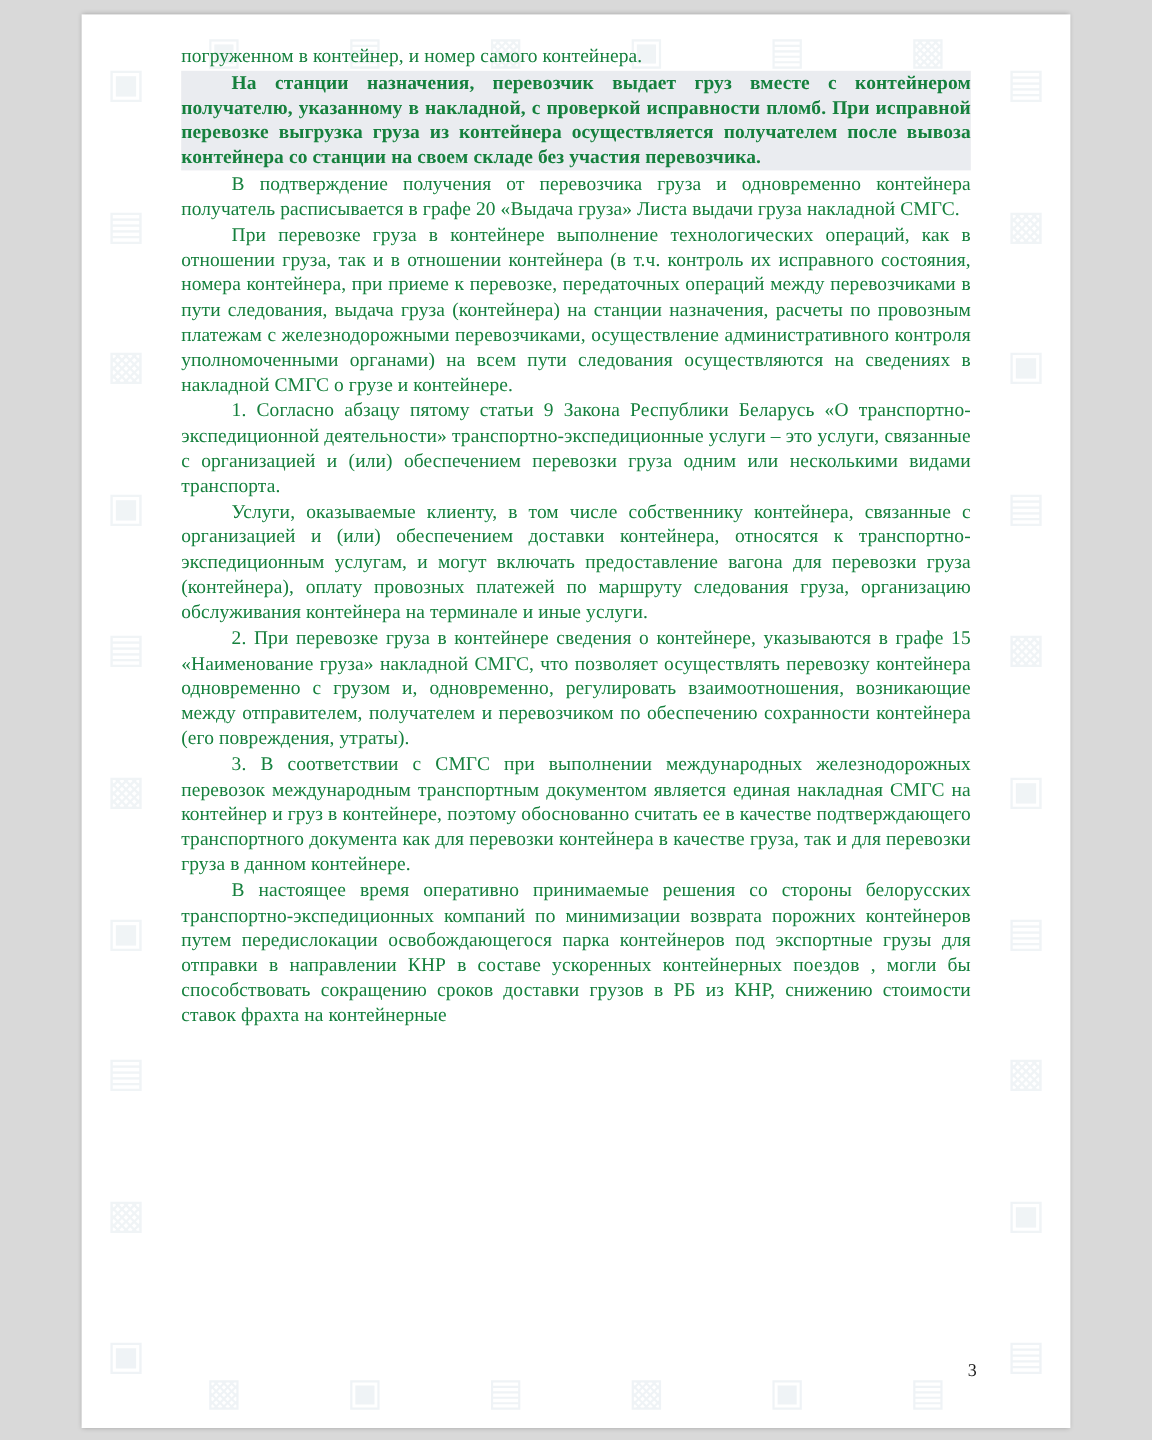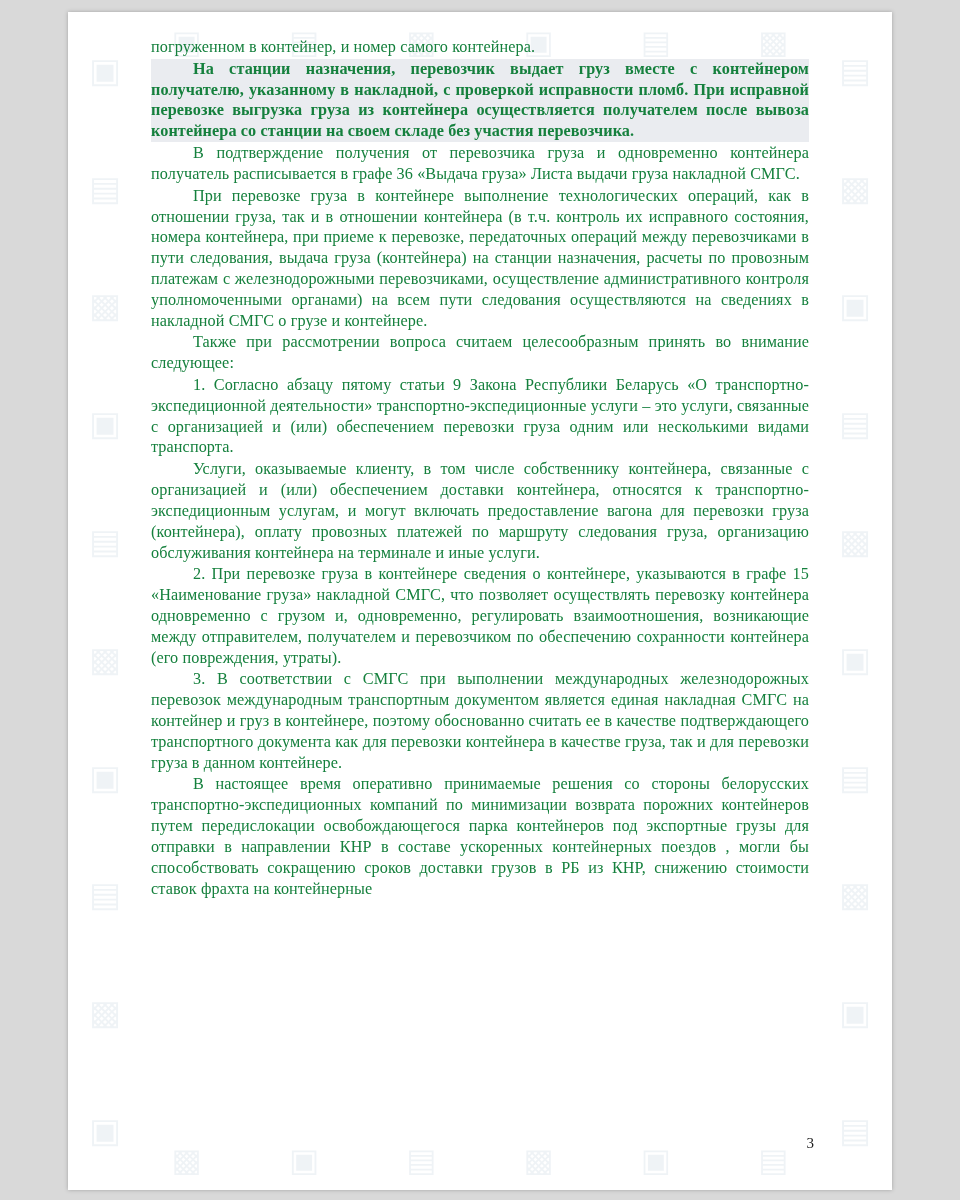--- a/index.html
+++ b/index.html
@@ -145,23 +145,22 @@
         <span>▤</span>
         <span>▩</span>
         <span>▣</span>
         <span>▤</span>
       </div>
     </div>
 
     <div class="content">
       <p class="para noindent">погруженном в контейнер, и номер самого контейнера.</p>
       <p class="para hl">На станции назначения, перевозчик выдает груз вместе с контейнером получателю, указанному в накладной, с проверкой исправности пломб. При исправной перевозке выгрузка груза из контейнера осуществляется получателем после вывоза контейнера со станции на своем складе без участия перевозчика.</p>
-      <p class="para">В подтверждение получения от перевозчика груза и одновременно контейнера получатель расписывается в графе 36 «Выдача груза» Листа выдачи груза накладной СМГС.</p>
+      <p class="para">В подтверждение получения от перевозчика груза и одновременно контейнера получатель расписывается в графе 20 «Выдача груза» Листа выдачи груза накладной СМГС.</p>
       <p class="para">При перевозке груза в контейнере выполнение технологических операций, как в отношении груза, так и в отношении контейнера (в т.ч. контроль их исправного состояния, номера контейнера, при приеме к перевозке, передаточных операций между перевозчиками в пути следования, выдача груза (контейнера) на станции назначения, расчеты по провозным платежам с железнодорожными перевозчиками, осуществление административного контроля уполномоченными органами) на всем пути следования осуществляются на сведениях в накладной СМГС о грузе и контейнере.</p>
-      <p class="para">Также при рассмотрении вопроса считаем целесообразным принять во внимание следующее:</p>
       <p class="para">1. Согласно абзацу пятому статьи 9 Закона Республики Беларусь «О транспортно-экспедиционной деятельности» транспортно-экспедиционные услуги – это услуги, связанные с организацией и (или) обеспечением перевозки груза одним или несколькими видами транспорта.</p>
       <p class="para">Услуги, оказываемые клиенту, в том числе собственнику контейнера, связанные с организацией и (или) обеспечением доставки контейнера, относятся к транспортно-экспедиционным услугам, и могут включать предоставление вагона для перевозки груза (контейнера), оплату провозных платежей по маршруту следования груза, организацию обслуживания контейнера на терминале и иные услуги.</p>
       <p class="para">2. При перевозке груза в контейнере сведения о контейнере, указываются в графе 15 «Наименование груза» накладной СМГС, что позволяет осуществлять перевозку контейнера одновременно с грузом и, одновременно, регулировать взаимоотношения, возникающие между отправителем, получателем и перевозчиком по обеспечению сохранности контейнера (его повреждения, утраты).</p>
       <p class="para">3. В соответствии с СМГС при выполнении международных железнодорожных перевозок международным транспортным документом является единая накладная СМГС на контейнер и груз в контейнере, поэтому обоснованно считать ее в качестве подтверждающего транспортного документа как для перевозки контейнера в качестве груза, так и для перевозки груза в данном контейнере.</p>
       <p class="para">В настоящее время оперативно принимаемые решения со стороны белорусских транспортно-экспедиционных компаний по минимизации возврата порожних контейнеров путем передислокации освобождающегося парка контейнеров под экспортные грузы для отправки в направлении КНР  в составе ускоренных контейнерных поездов , могли бы способствовать сокращению сроков доставки грузов в РБ из КНР, снижению стоимости ставок фрахта на контейнерные</p>
     </div>
 
     <div class="page-number">3</div>
 
   </div>

